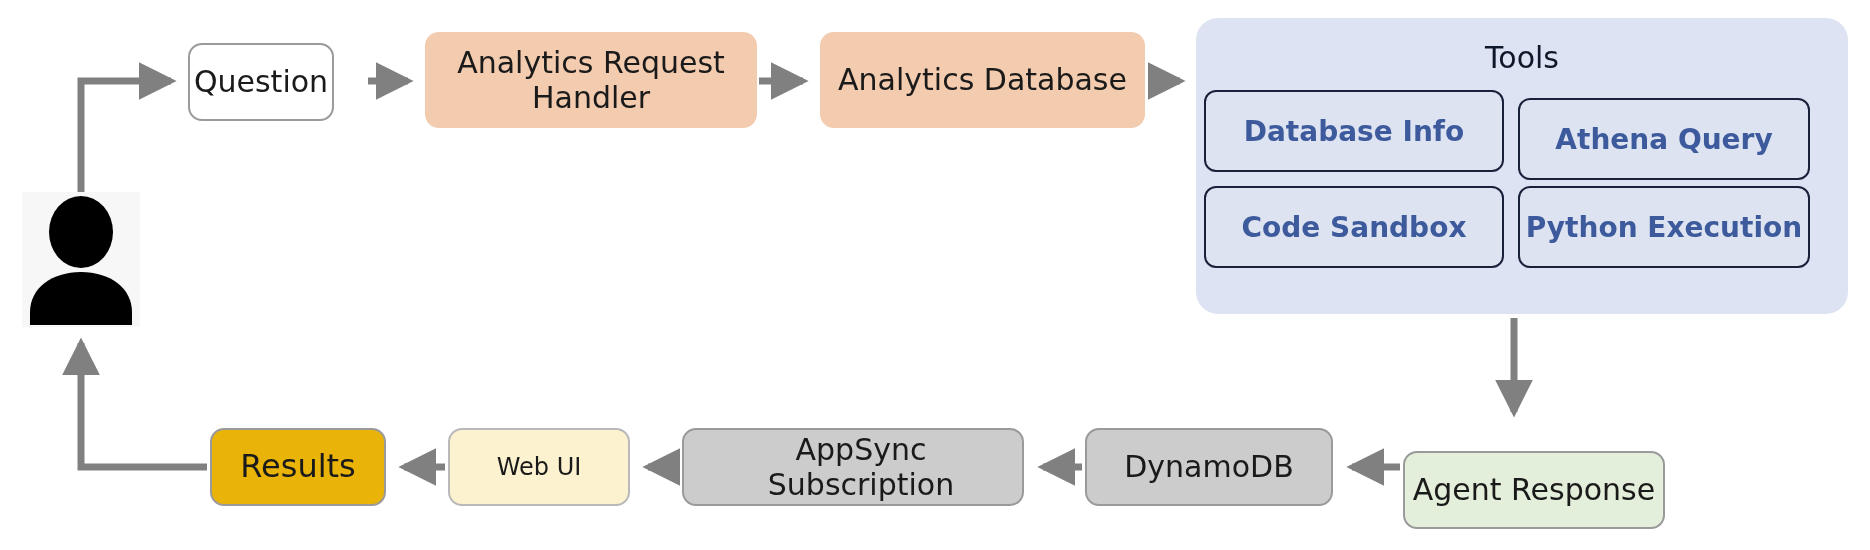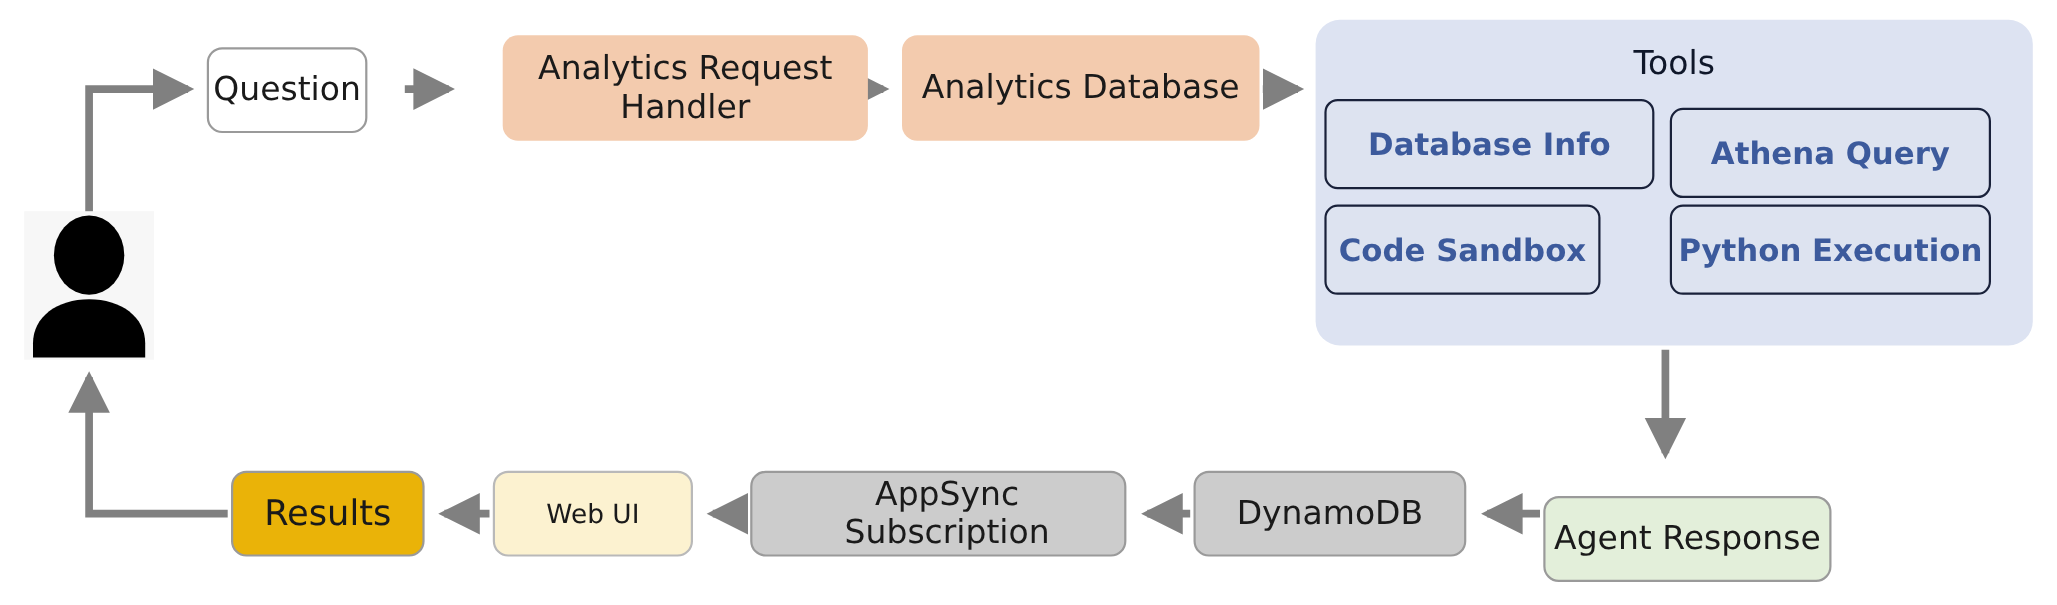--- a/index.html
+++ b/index.html
@@ -33,21 +33,20 @@
     left: 188px; top: 43px; width: 146px; height: 78px;
     background: #ffffff;
     border: 2px solid #9a9a9a;
     font-size: 30px;
   }
   #node-request-handler {
     left: 425px; top: 32px; width: 332px; height: 96px;
     background: #f3cbae;
     border: none;
     font-size: 30px;
-    margin-left: 32px;
   }
   #node-processor {
     left: 820px; top: 32px; width: 325px; height: 96px;
     background: #f3cbae;
     border: none;
     font-size: 30px;
   }
   #node-agent-response {
     left: 1403px; top: 428px; width: 262px; height: 78px;
     background: #e3efda;
@@ -104,21 +103,21 @@
     background: #dde3f0;
     border: 2px solid #19213a;
     border-radius: 12px;
     color: #3c5a9c;
     font-weight: bold;
     font-size: 28px;
     text-align: center;
   }
   #tool-database-info { left: 8px;   top: 72px;  width: 300px; height: 82px; text-align: right; }
   #tool-athena-query  { left: 322px; top: 80px;  width: 292px; height: 82px; }
-  #tool-code-sandbox  { left: 8px;   top: 168px; width: 251px; height: 82px; align-items: center; }
+  #tool-code-sandbox  { left: 8px;   top: 168px; width: 300px; height: 82px; align-items: center; }
   #tool-python-exec   { left: 322px; top: 168px; width: 292px; height: 82px; }
 
   
   #user-avatar {
     position: absolute;
     left: 22px; top: 192px; width: 118px; height: 135px;
     background: #f7f7f7;
   }
   #user-avatar svg { display: block; }
 

